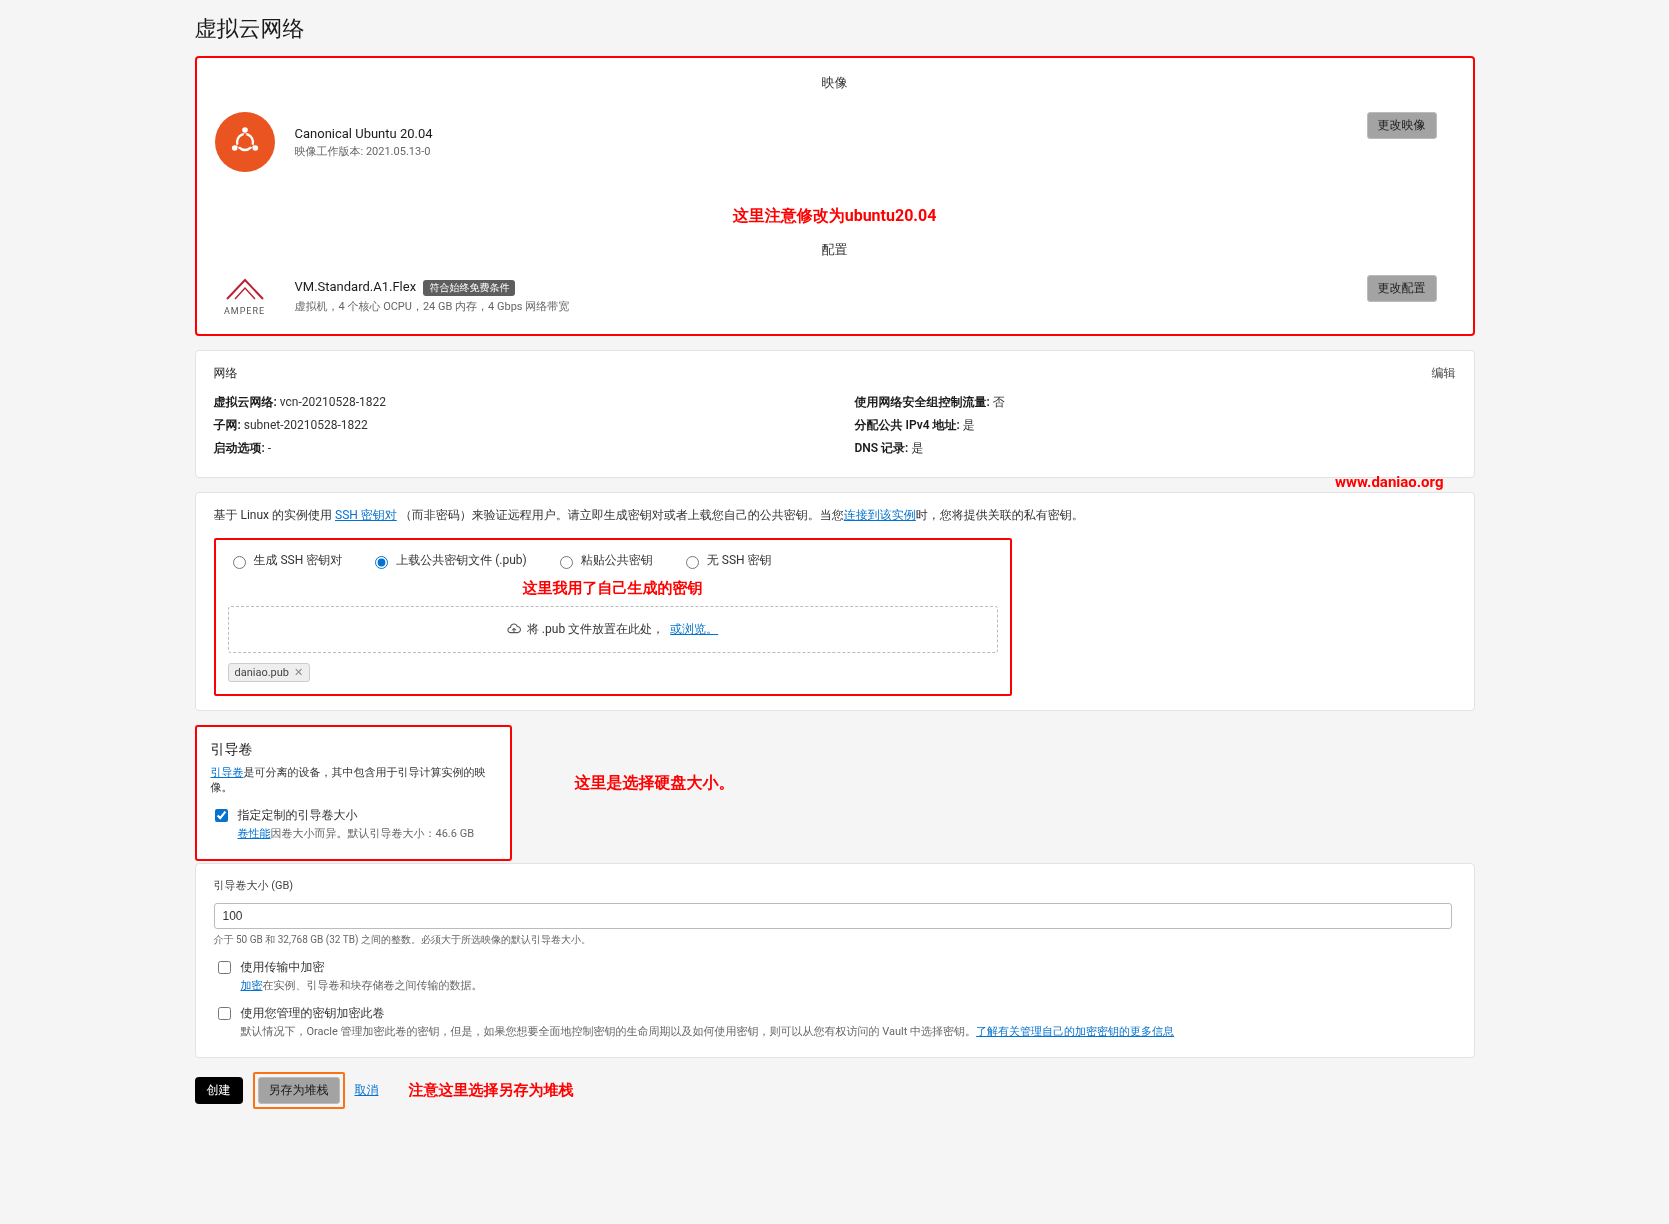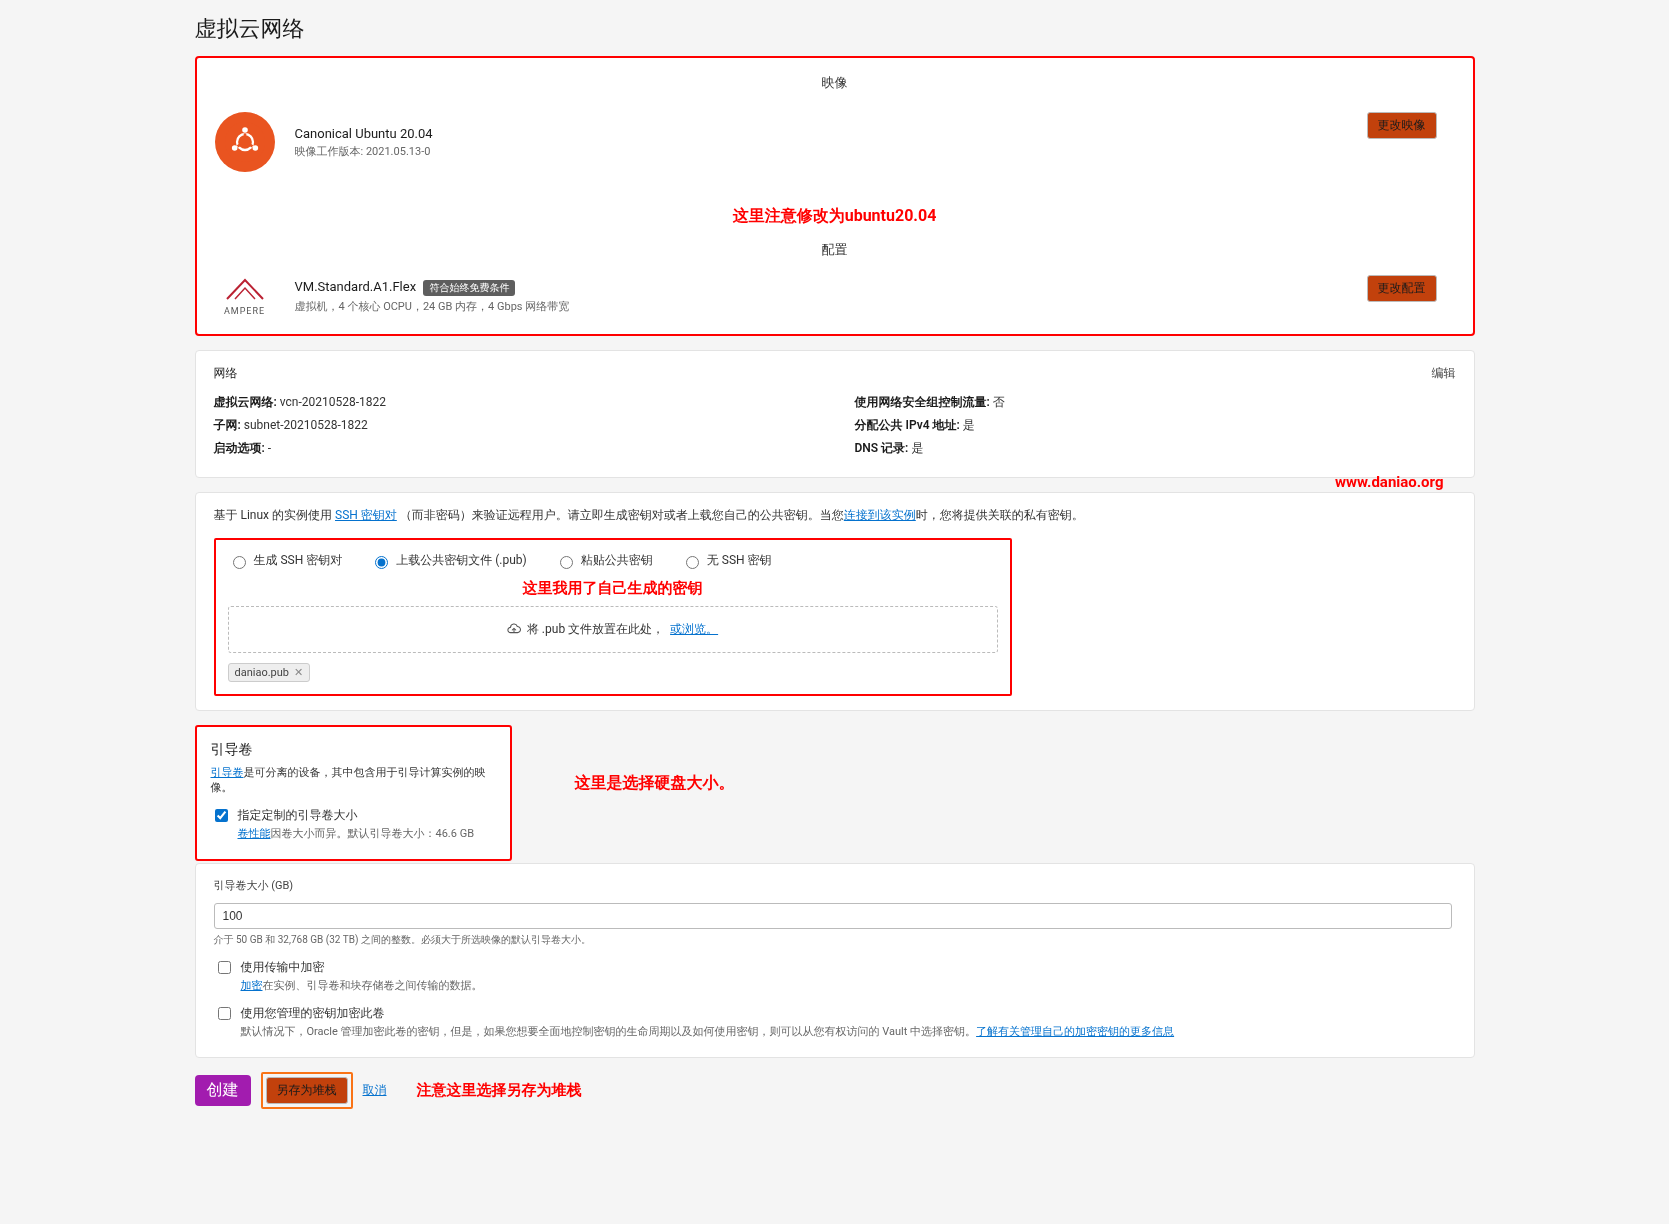--- a/index.html
+++ b/index.html
@@ -62,21 +62,21 @@
     font-size: 13px;
     color: #1b1b1b;
     margin-bottom: 3px;
   }
   .image-info .sub {
     font-size: 11px;
     color: #666;
   }
   .btn-outline {
     border: 1px solid #bbb;
-    background: #c2410c;
+    background: #a3a3a3;
     color: #1b1b1b;
     font-size: 12px;
     padding: 4px 10px;
     border-radius: 3px;
     cursor: pointer;
   }
   .right-btn { position: absolute; right: 18px; }
   .annotation-center {
     text-align: center;
     margin: 14px 0;
@@ -260,26 +260,26 @@
     color: #666;
     margin-top: 4px;
   }
   .footer-row {
     display: flex;
     align-items: center;
     gap: 10px;
     margin-top: 8px;
   }
   .btn-primary {
-    background: #a21caf;
+    background: #000000;
     color: #fff;
     border: none;
     padding: 5px 12px;
     border-radius: 4px;
-    font-size: 16px;
+    font-size: 12px;
     cursor: pointer;
   }
   .btn-stack-red {
     border: 2px solid #f97316;
     padding: 3px;
     display: inline-block;
     border-radius: 2px;
   }
   .cancel-link {
     color: #0572ce;

